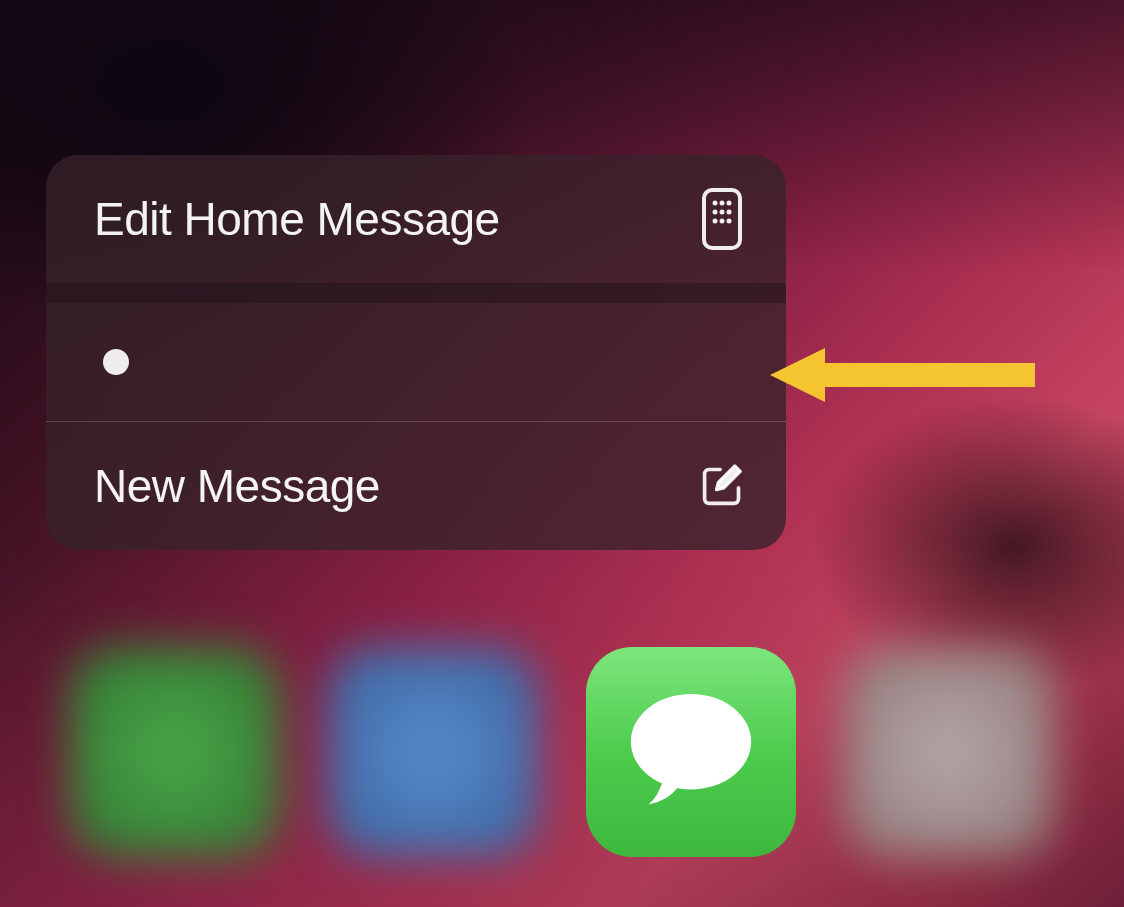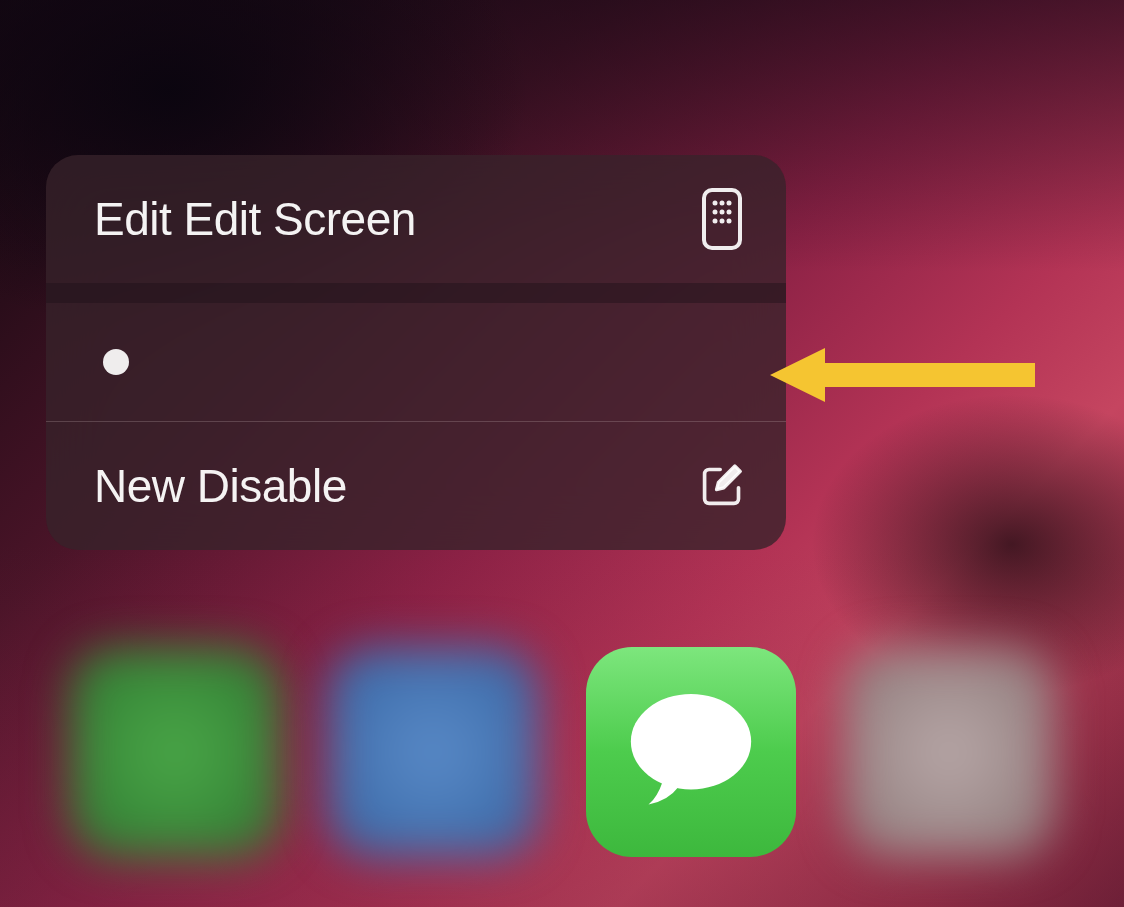--- a/index.html
+++ b/index.html
@@ -137,21 +137,21 @@
     }
   </style>
 </head>
 <body>
 
 <div class="bg-overlay"></div>
 
 <div class="context-menu">
 
   <div class="menu-item first">
-    <span class="menu-label">Edit Edit Screen</span>
+    <span class="menu-label">Edit Home Message</span>
     <span class="menu-icon">
       <svg width="40" height="62" viewBox="0 0 40 62" fill="none">
         <rect x="2" y="2" width="36" height="58" rx="8" stroke="rgba(255,255,255,0.92)" stroke-width="4" fill="none"></rect>
         <circle cx="13" cy="15" r="2.5" fill="rgba(255,255,255,0.92)"></circle>
         <circle cx="20" cy="15" r="2.5" fill="rgba(255,255,255,0.92)"></circle>
         <circle cx="27" cy="15" r="2.5" fill="rgba(255,255,255,0.92)"></circle>
         <circle cx="13" cy="24" r="2.5" fill="rgba(255,255,255,0.92)"></circle>
         <circle cx="20" cy="24" r="2.5" fill="rgba(255,255,255,0.92)"></circle>
         <circle cx="27" cy="24" r="2.5" fill="rgba(255,255,255,0.92)"></circle>
         <circle cx="13" cy="33" r="2.5" fill="rgba(255,255,255,0.92)"></circle>
@@ -165,21 +165,21 @@
 
   <div class="menu-item">
     <span class="menu-icon">
       <span class="dot-icon"></span>
     </span>
   </div>
 
   <div class="menu-separator-thin"></div>
 
   <div class="menu-item">
-    <span class="menu-label">New Disable</span>
+    <span class="menu-label">New Message</span>
     <span class="menu-icon">
       <svg width="48" height="48" viewBox="0 0 48 48" fill="none">
         <path d="M 22 6 L 10 6 C 7 6 5 8 5 11 L 5 38 C 5 41 7 43 10 43 L 37 43 C 40 43 42 41 42 38 L 42 26" stroke="rgba(255,255,255,0.92)" stroke-width="4" fill="none" stroke-linecap="round"></path>
         <path d="M 38 2 L 44 8 L 26 26 L 18 28 L 20 20 L 38 2 Z" stroke="rgba(255,255,255,0.92)" stroke-width="3.5" fill="rgba(255,255,255,0.92)" stroke-linejoin="round"></path>
       </svg>
     </span>
   </div>
 
 </div>
 

